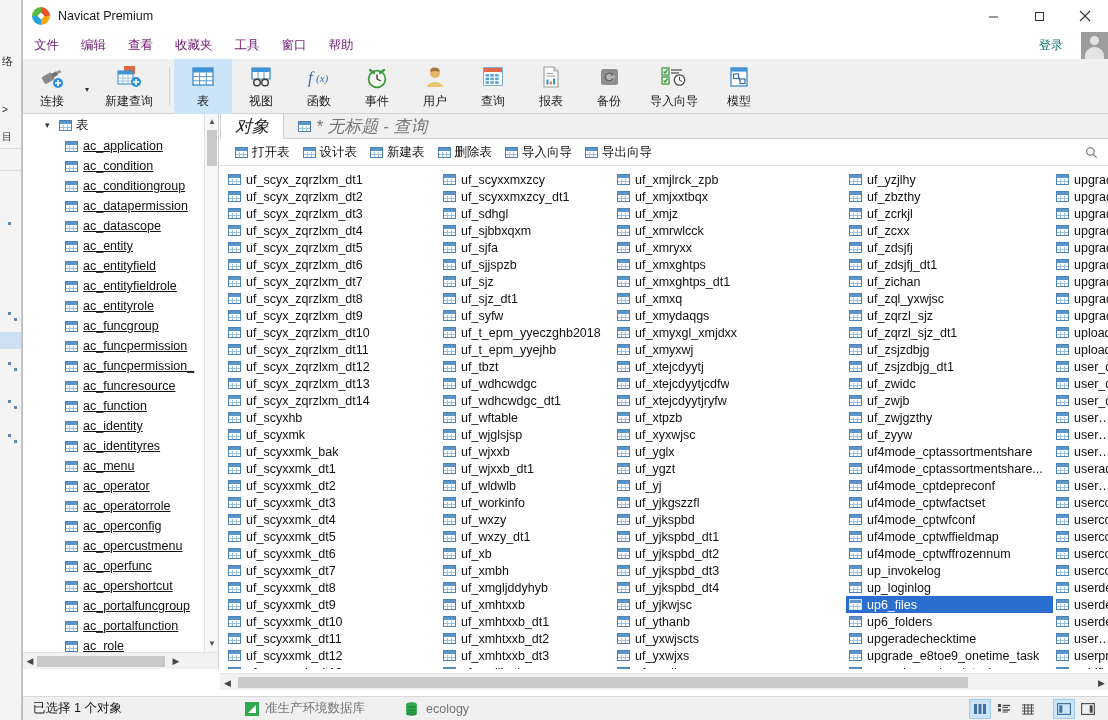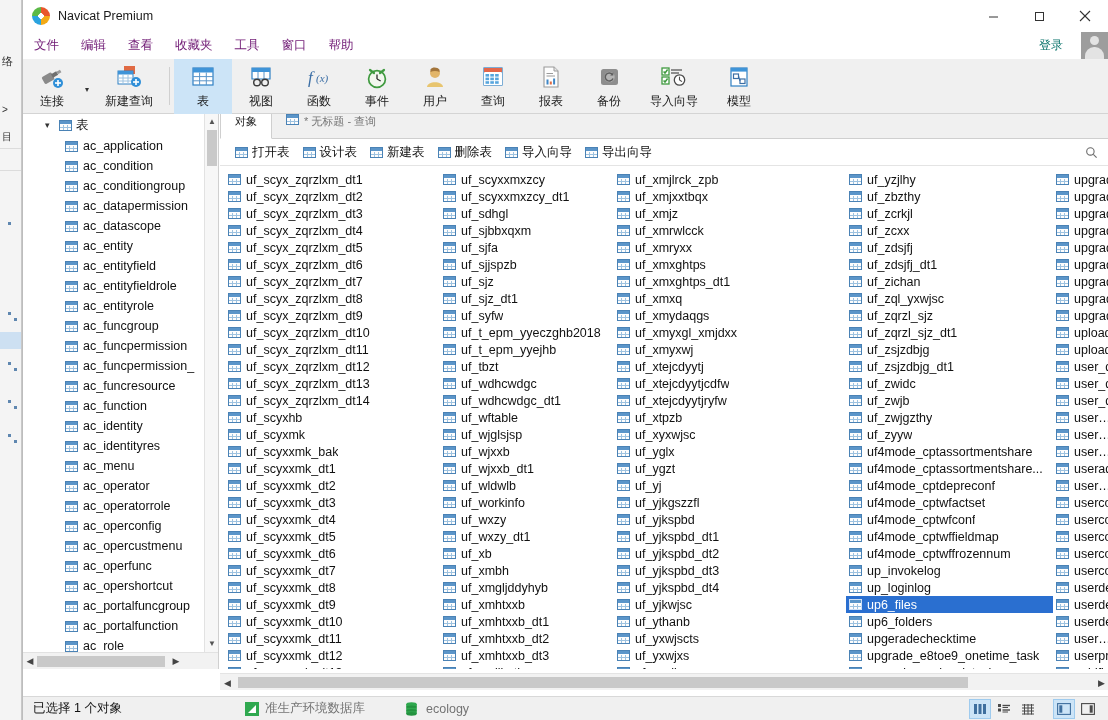--- a/index.html
+++ b/index.html
@@ -116,21 +116,21 @@
   }
   .tree-head {
     height: 22px; display: flex; align-items: center; gap: 4px;
     padding-left: 22px; background: #ffffff;
   }
   .tree-head .chev { font-size: 9px; color: #333; width: 10px; }
   .tree-head .lbl { font-size: 12.5px; color: #111; }
   .tree-list { position: absolute; top: 22px; left: 0; right: 0; bottom: 0; }
   .tree-row {
     height: 20px; display: flex; align-items: center; gap: 5px; padding-left: 42px;
-    font-size: 12.5px; color: #111; white-space: nowrap;
+    font-size: 12.5px; color: #111; white-space: nowrap; text-decoration: underline;
   }
   .tree-scroll {
     position: absolute; right: 0; top: 0; width: 14px; height: 555px;
     background: #f7f7f7; border-left: 1px solid #e2e2e2;
   }
   .ts-arrow {
     position: absolute; left: 0; width: 14px; height: 15px; font-size: 8px;
     display: flex; align-items: center; justify-content: center; color: #555;
   }
   .ts-thumb {
@@ -148,22 +148,22 @@
 
   
   .right-pane {
     position: absolute; left: 197px; top: 0; width: 889px; height: 576px; background: #ffffff;
   }
   .tabstrip {
     height: 25px; background: #f0f0f0; display: flex; align-items: stretch;
     border-bottom: 1px solid #cfcfcf;
   }
   .tab {
-    display: flex; align-items: flex-start; gap: 5px; padding: 0 14px;
-    font-size: 11px; color: #1a1a1a; background: #f0f0f0;
+    display: flex; align-items: center; gap: 5px; padding: 0 14px;
+    font-size: 17px; color: #1a1a1a; background: #f0f0f0; font-style: italic;
   }
   .tab.active {
     background: #ffffff; border-left: 1px solid #cfcfcf; border-right: 1px solid #cfcfcf;
     border-bottom: 1px solid #ffffff; margin-bottom: -1px;
   }
   .tab.query { color: #777; }
 
   .actionbar {
     height: 27px; background: #ffffff; display: flex; align-items: center;
     gap: 3px; padding-left: 10px; position: relative; border-bottom: 1px solid #e4e4e4;

